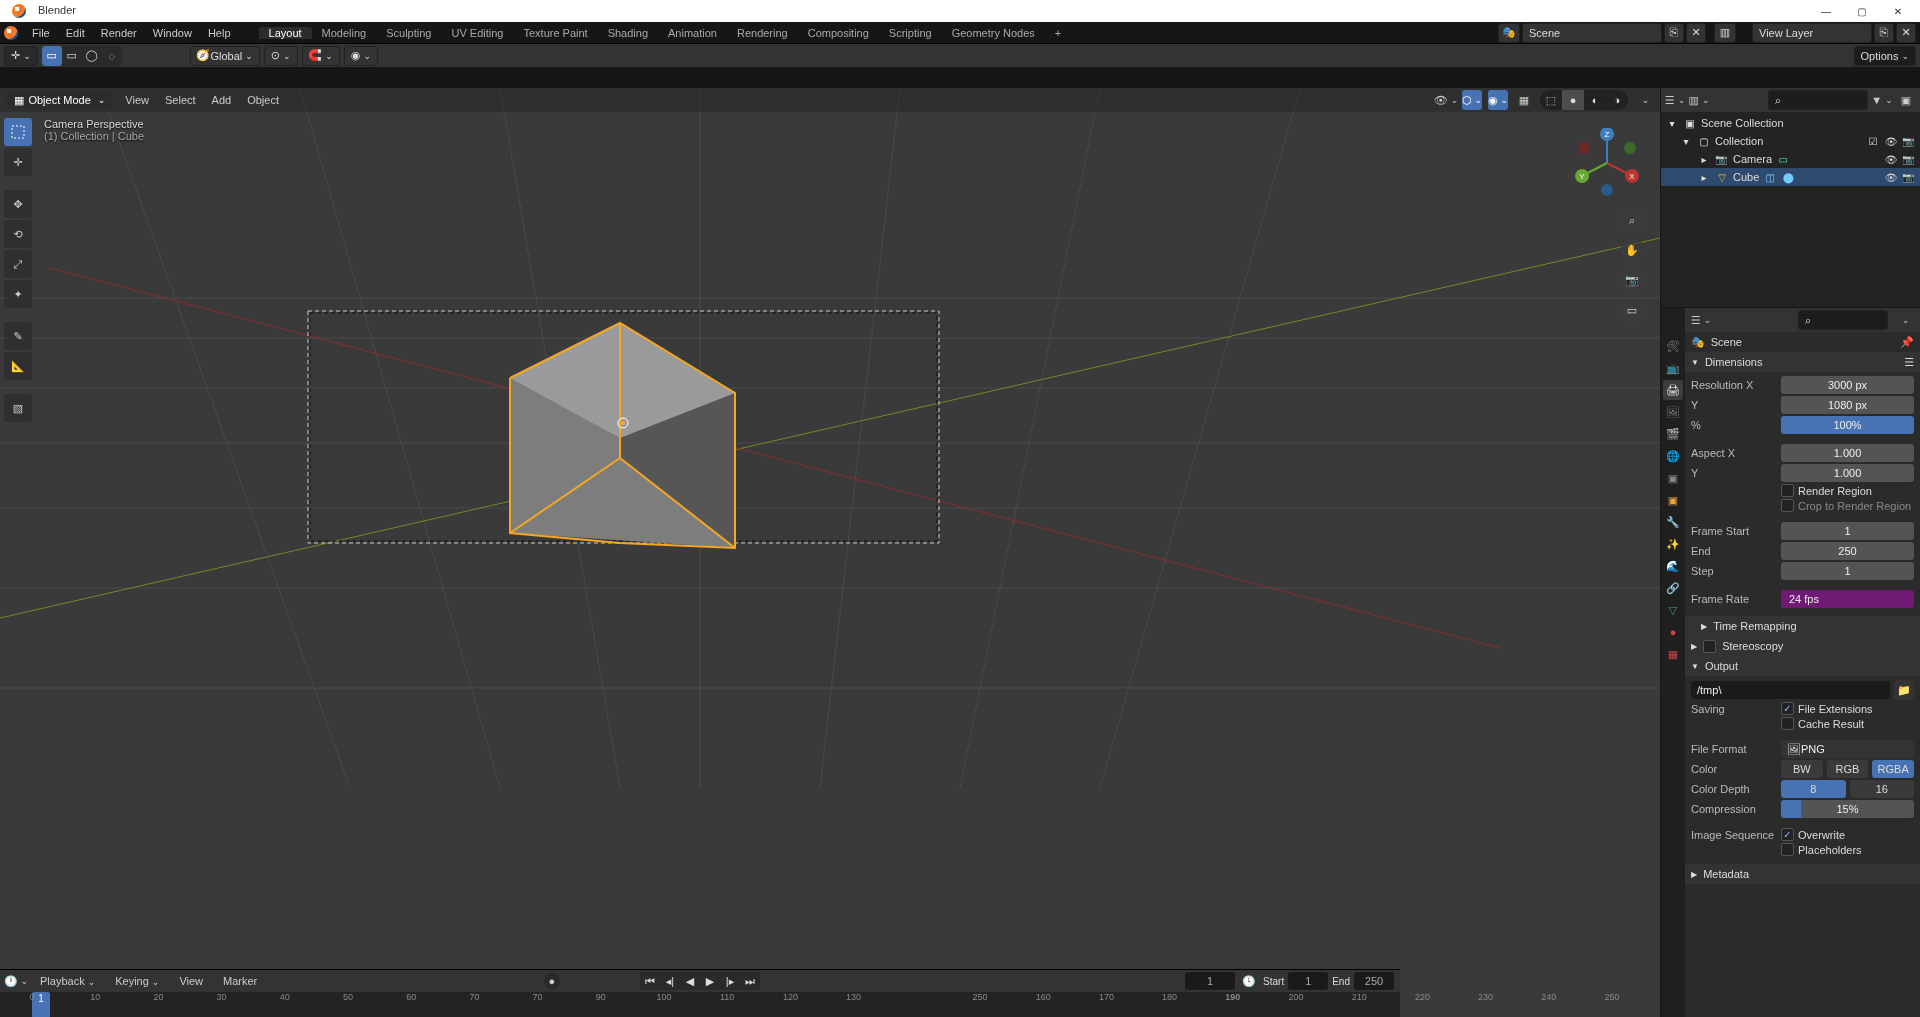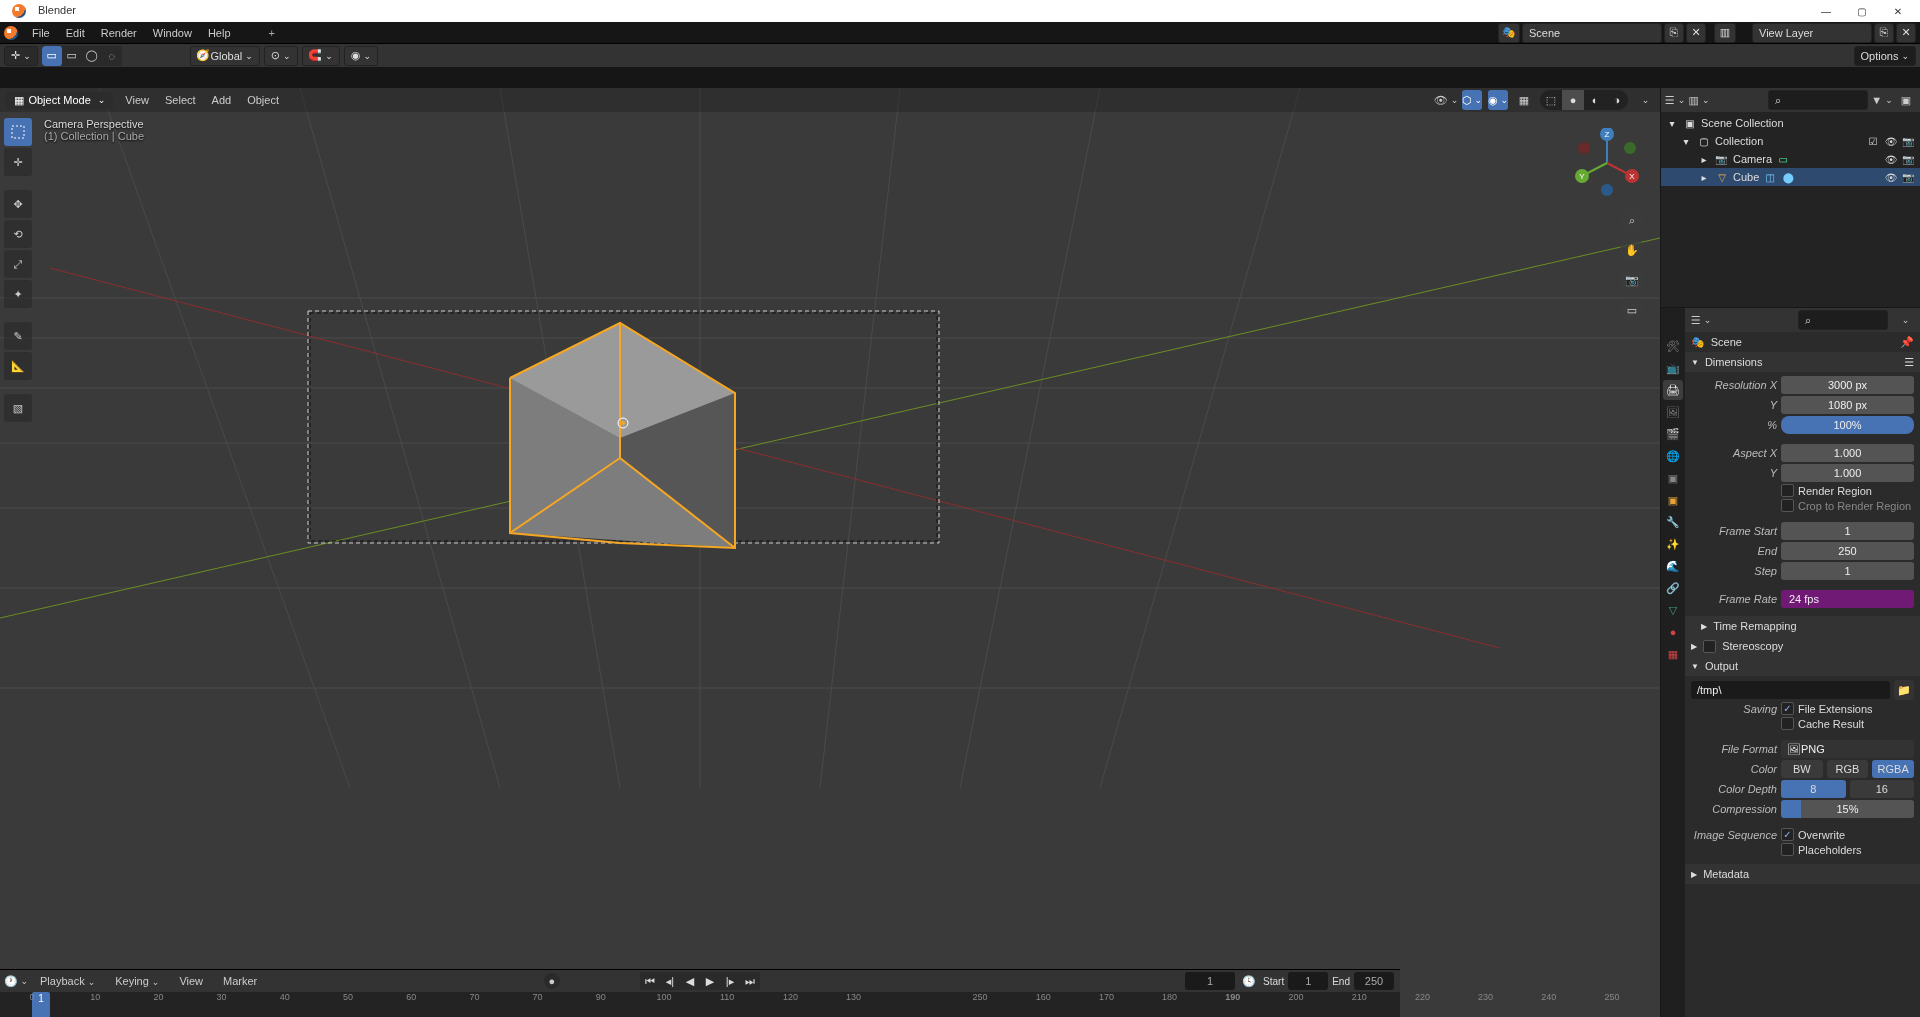--- a/index.html
+++ b/index.html
@@ -42,25 +42,25 @@
 .props{flex:1;display:flex;overflow:hidden;}
 .prop-tabs{width:24px;background:#1f1f1f;display:flex;flex-direction:column;align-items:center;padding-top:28px;gap:2px;}
 .ptab{width:20px;height:20px;border-radius:3px;display:flex;align-items:center;justify-content:center;color:#888;}
 .ptab.active{background:#3d3d3d;color:#fff;}
 .prop-body{flex:1;background:#2b2b2b;overflow-y:auto;position:relative;}
 .prop-hdr{height:24px;background:#333;display:flex;align-items:center;padding:0 6px;gap:6px;}
 .panel-head{height:20px;background:#333;display:flex;align-items:center;padding:0 6px;gap:6px;color:#ddd;}
 .panel-head .tri{font-size:8px;}
 .panel-body{padding:4px 6px 8px 6px;display:flex;flex-direction:column;gap:2px;}
 .form-row{display:flex;align-items:center;gap:4px;}
-.form-row .lbl{width:86px;text-align:right;color:#bbb;font-style:italic;}
+.form-row .lbl{width:86px;text-align:left;color:#bbb;}
 .cb{width:13px;height:13px;border:1px solid #555;border-radius:2px;background:#222;display:inline-flex;align-items:center;justify-content:center;}
 .cb.checked::after{content:"✓";font-size:10px;color:#8ab4f8;}
 .num-field{flex:1;height:18px;background:#545454;border-radius:3px;display:flex;align-items:center;justify-content:center;color:#eee;position:relative;}
-.num-field.blue{background:linear-gradient(to right,#4772b3 100%,#545454 0);border-radius:8px;}
+.num-field.blue{background:linear-gradient(to right,#4772b3 100%,#545454 0);}
 .num-field.low{background:linear-gradient(to right,#4772b3 15%,#545454 15%);}
 .btn-pill{flex:1;height:18px;background:#3a3a3a;border-radius:3px;display:flex;align-items:center;justify-content:center;}
 .btn-pill.active{background:#4772b3;}
 .timeline{position:absolute;left:0;right:260px;bottom:0;height:48px;background:#1d1d1d;border-top:1px solid #000;}
 .tl-hdr{height:22px;background:#333;display:flex;align-items:center;padding:0 6px;gap:8px;}
 .tl-btn{padding:2px 6px;color:#ccc;}
 .play-grp{position:absolute;left:50%;transform:translateX(-50%);display:flex;gap:0;}
 .play-grp .tb{width:20px;height:18px;display:flex;align-items:center;justify-content:center;background:#2a2a2a;}
 .tl-right{margin-left:auto;display:flex;align-items:center;gap:4px;}
 .tl-num{width:50px;height:18px;background:#1a1a1a;border-radius:3px;display:flex;align-items:center;justify-content:center;color:#aaa;}
@@ -93,20 +93,33 @@
 <div class="tabs-row">
   <span class="blender-logo" style="margin-left:4px;"></span>
   <div id="main-menus" class="seg" style="display:flex;">
       <div class="menu-item">File</div>
       <div class="menu-item">Edit</div>
       <div class="menu-item">Render</div>
       <div class="menu-item">Window</div>
       <div class="menu-item">Help</div>
     </div>
   <div style="width:20px;"></div>
+  <div id="ws-tabs" class="seg" style="display:flex;">
+      <div class="ws-tab active">Layout</div>
+      <div class="ws-tab">Modeling</div>
+      <div class="ws-tab">Sculpting</div>
+      <div class="ws-tab">UV Editing</div>
+      <div class="ws-tab">Texture Paint</div>
+      <div class="ws-tab">Shading</div>
+      <div class="ws-tab">Animation</div>
+      <div class="ws-tab">Rendering</div>
+      <div class="ws-tab">Compositing</div>
+      <div class="ws-tab">Scripting</div>
+      <div class="ws-tab">Geometry Nodes</div>
+    </div>
   <div class="ws-tab">+</div>
   <div style="flex:1"></div>
   <div class="ih" style="width:22px;justify-content:center;">🎭</div>
   <div class="ih" style="width:140px;margin-left:2px;">
       <span>Scene</span>
     </div>
   <div class="ih" style="width:20px;margin-left:2px;justify-content:center;">⎘</div>
   <div class="ih" style="width:20px;margin-left:2px;justify-content:center;">✕</div>
   <div class="ih" style="width:22px;margin-left:8px;justify-content:center;">▥</div>
   <div class="ih" style="width:120px;margin-left:16px;">

